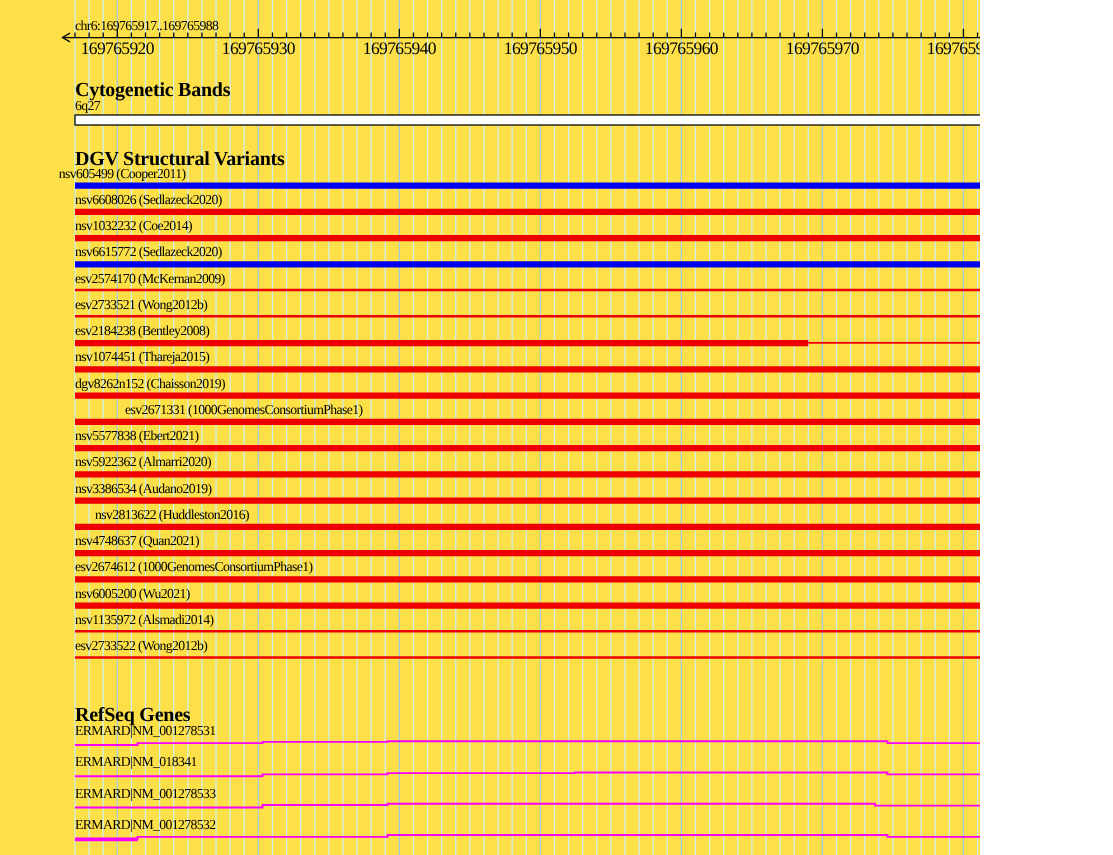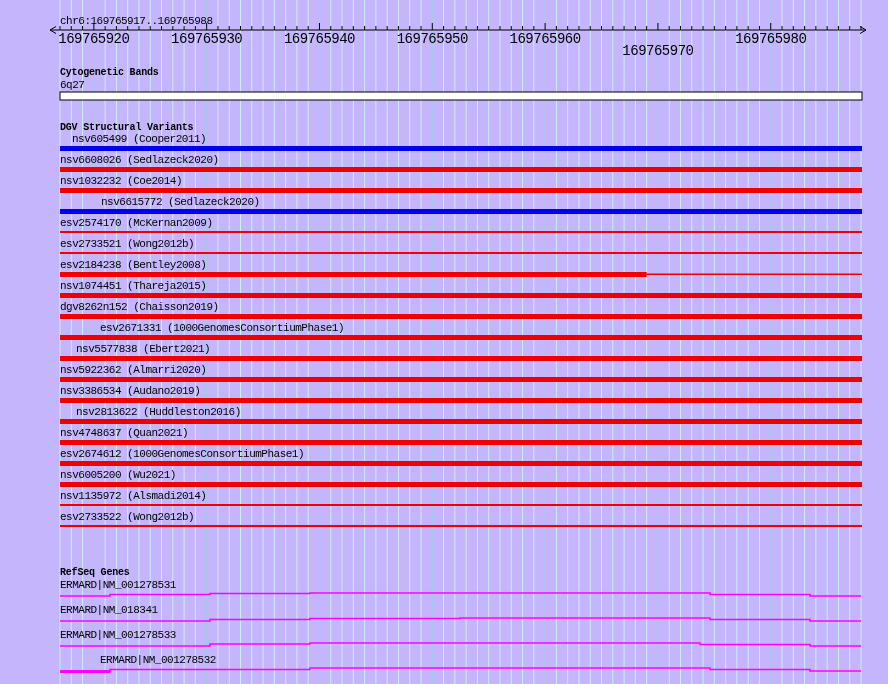--- a/index.html
+++ b/index.html
@@ -1,21 +1,21 @@
 <!DOCTYPE html>
 <html><head>
 <meta charset="utf-8">
 <style>
   html,body{margin:0;padding:0;background:#fff;}
-  #app{position:relative;width:888px;height:684px;background:#c4b5fd;overflow:hidden;
-       font-family:Liberation Mono, monospace;}
+  #app{position:relative;width:784px;height:684px;background:#fde047;overflow:hidden;
+       font-family:Liberation Serif, serif;}
   #gfx{position:absolute;left:0;top:0;width:890px;height:684px;}
   .lbl{position:absolute;left:60px;font-size:11px;line-height:11px;letter-spacing:-0.5px;
        color:#000;white-space:nowrap;}
-  .hdr{font-weight:bold;font-size:10px;line-height:12px;letter-spacing:-0.2px;}
+  .hdr{font-weight:bold;font-size:16px;line-height:12px;letter-spacing:-0.2px;}
   .tick-label{position:absolute;transform:translateX(-50%);font-size:14px;line-height:11px;
        letter-spacing:-0.5px;color:#000;white-space:nowrap;}
   .title-pos{top:16px;}
   .cyto-hdr-pos{top:67px;}
   .cyto-band-pos{top:80px;}
   .dgv-hdr-pos{top:122px;}
   .refseq-hdr-pos{top:567px;}
 </style>
 </head>
 <body>
@@ -197,50 +197,50 @@
       <line x1="60" y1="671.5" x2="110" y2="671.5" stroke="#ff00ff" stroke-width="3"></line>
     </svg>
 
   <div class="lbl title-pos">chr6:169765917..169765988</div>
   <div id="ruler-labels">
       <div class="tick-label" style="left: 93.8451px; top: 34px;">169765920</div>
       <div class="tick-label" style="left: 206.662px; top: 34px;">169765930</div>
       <div class="tick-label" style="left: 319.479px; top: 34px;">169765940</div>
       <div class="tick-label" style="left: 432.296px; top: 34px;">169765950</div>
       <div class="tick-label" style="left: 545.113px; top: 34px;">169765960</div>
-      <div class="tick-label" style="left: 657.93px; top: 34px; margin-top: 12px;">169765970</div>
+      <div class="tick-label" style="left: 657.93px; top: 34px;">169765970</div>
       <div class="tick-label" style="left: 770.746px; top: 34px; text-align: center;">169765980</div>
     </div>
 
   <div class="lbl hdr cyto-hdr-pos">Cytogenetic Bands</div>
   <div class="lbl cyto-band-pos">6q27</div>
 
   <div class="lbl hdr dgv-hdr-pos">DGV Structural Variants</div>
   <div id="dgv-rows">
-      <div class="lbl" style="left: 72px; top: 134px;">nsv605499 (Cooper2011)</div>
+      <div class="lbl" style="left: 47px; top: 134px;">nsv605499 (Cooper2011)</div>
       <div class="lbl" style="left: 60px; top: 155px;">nsv6608026 (Sedlazeck2020)</div>
       <div class="lbl" style="left: 60px; top: 176px;">nsv1032232 (Coe2014)</div>
-      <div class="lbl" style="left: 60px; top: 197px; padding-left: 41px;">nsv6615772 (Sedlazeck2020)</div>
+      <div class="lbl" style="left: 60px; top: 197px;">nsv6615772 (Sedlazeck2020)</div>
       <div class="lbl" style="left: 60px; top: 218px;">esv2574170 (McKernan2009)</div>
       <div class="lbl" style="left: 60px; top: 239px; text-align: right;">esv2733521 (Wong2012b)</div>
       <div class="lbl" style="left: 60px; top: 260px;">esv2184238 (Bentley2008)</div>
       <div class="lbl" style="left: 60px; top: 281px;">nsv1074451 (Thareja2015)</div>
       <div class="lbl" style="left: 60px; top: 302px;">dgv8262n152 (Chaisson2019)</div>
       <div class="lbl" style="left: 60px; top: 323px; padding-left: 40px;">esv2671331 (1000GenomesConsortiumPhase1)</div>
-      <div class="lbl" style="left: 60px; top: 344px; padding-left: 16px;">nsv5577838 (Ebert2021)</div>
+      <div class="lbl" style="left: 60px; top: 344px;">nsv5577838 (Ebert2021)</div>
       <div class="lbl" style="left: 60px; top: 365px; text-align: center;">nsv5922362 (Almarri2020)</div>
       <div class="lbl" style="left: 60px; top: 386px;">nsv3386534 (Audano2019)</div>
       <div class="lbl" style="left: 60px; top: 407px; margin-left: 16px;">nsv2813622 (Huddleston2016)</div>
       <div class="lbl" style="left: 60px; top: 428px;">nsv4748637 (Quan2021)</div>
       <div class="lbl" style="left: 60px; top: 449px;">esv2674612 (1000GenomesConsortiumPhase1)</div>
       <div class="lbl" style="left: 60px; top: 470px;">nsv6005200 (Wu2021)</div>
       <div class="lbl" style="left: 60px; top: 491px;">nsv1135972 (Alsmadi2014)</div>
       <div class="lbl" style="left: 60px; top: 512px;">esv2733522 (Wong2012b)</div>
     </div>
 
   <div class="lbl hdr refseq-hdr-pos">RefSeq Genes</div>
   <div id="refseq-rows">
       <div class="lbl" style="left: 60px; top: 580px;">ERMARD|NM_001278531</div>
       <div class="lbl" style="left: 60px; top: 605px;">ERMARD|NM_018341</div>
       <div class="lbl" style="left: 60px; top: 630px;">ERMARD|NM_001278533</div>
-      <div class="lbl" style="left: 72px; top: 655px; padding-left: 28px;">ERMARD|NM_001278532</div>
+      <div class="lbl" style="left: 60px; top: 655px;">ERMARD|NM_001278532</div>
     </div>
 </div>
 
 </body></html>

